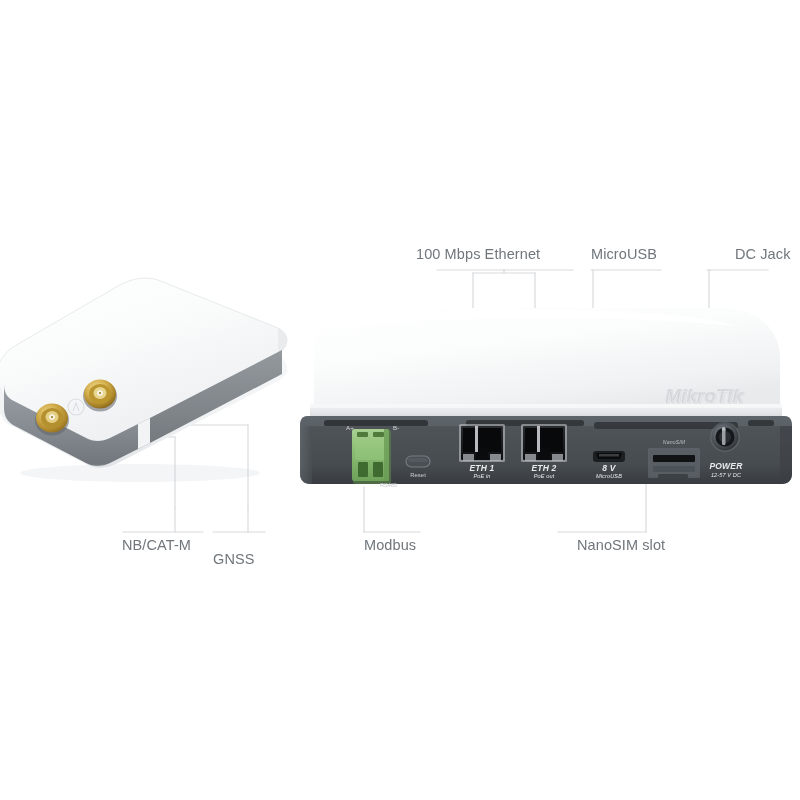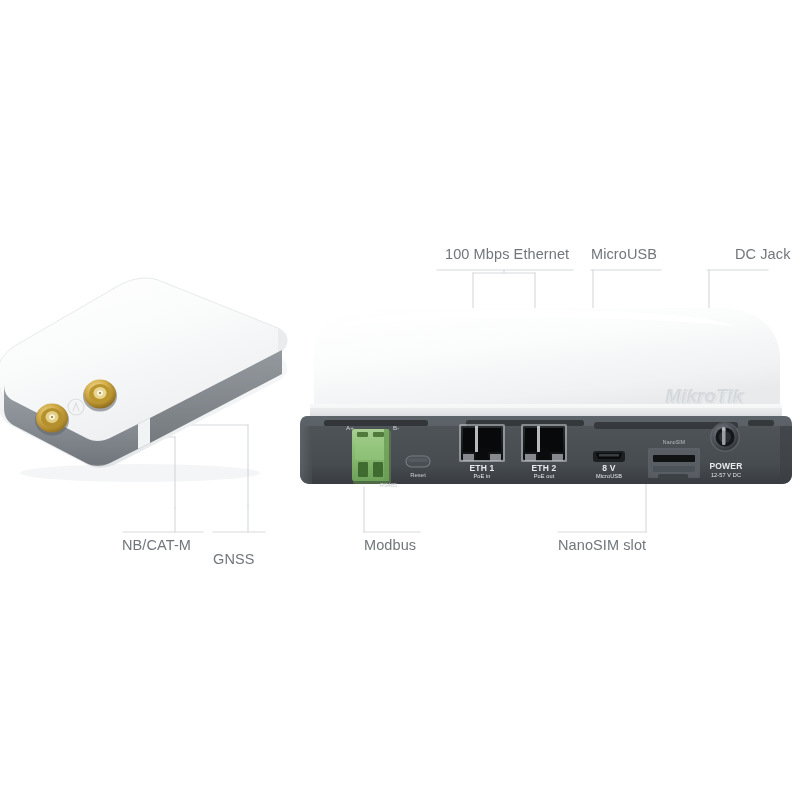--- a/index.html
+++ b/index.html
@@ -62,20 +62,21 @@
   }
 
   
   .port-text {
     position: absolute;
     font-family: "Liberation Sans", sans-serif;
     color: #e8eaec;
     white-space: nowrap;
     line-height: 1;
     text-align: center;
+    font-style: italic;
   }
   .port-text.big {
     font-size: 8.5px;
     font-weight: bold;
     letter-spacing: 0.2px;
   }
   .port-text.small {
     font-size: 5.6px;
     letter-spacing: 0.1px;
   }
@@ -116,33 +117,33 @@
       <path d="M 150 425 L 248 425"></path>
 
       <path d="M 364 487 L 364 532"></path>
       <path d="M 364 532 L 420 532"></path>
 
       <path d="M 646 470 L 646 532"></path>
       <path d="M 558 532 L 646 532"></path>
     </g>
   </svg>
 
-  <div class="callout-label" style="left:445px; top:247px;text-align:right;">100 Mbps Ethernet</div>
+  <div class="callout-label" style="left:416px; top:247px;text-align:right;">100 Mbps Ethernet</div>
 
   <div class="callout-label" style="left:591px; top:247px;">MicroUSB</div>
 
   <div class="callout-label" style="left:707px; top:247px;margin-left:28px;">DC Jack</div>
 
   <div class="callout-label" style="left:122px; top:538px;">NB/CAT-M</div>
 
   <div class="callout-label" style="left:213px; top:552px;">GNSS</div>
 
   <div class="callout-label" style="left:364px; top:538px;text-align:center;">Modbus</div>
 
-  <div class="callout-label" style="left:558px; top:538px;">NanoSIM slot</div>
+  <div class="callout-label" style="left:577px; top:538px;">NanoSIM slot</div>
 
   <div id="device-left">
     <svg width="300" height="235" viewBox="0 0 300 235" xmlns="http://www.w3.org/2000/svg">
       <defs>
         <linearGradient id="lTop" x1="0" y1="0" x2="0.55" y2="1">
           <stop offset="0%" stop-color="#ffffff"></stop>
           <stop offset="45%" stop-color="#fafbfb"></stop>
           <stop offset="100%" stop-color="#eceef0"></stop>
         </linearGradient>
         <linearGradient id="lFrontWhite" x1="0" y1="0" x2="0" y2="1">

